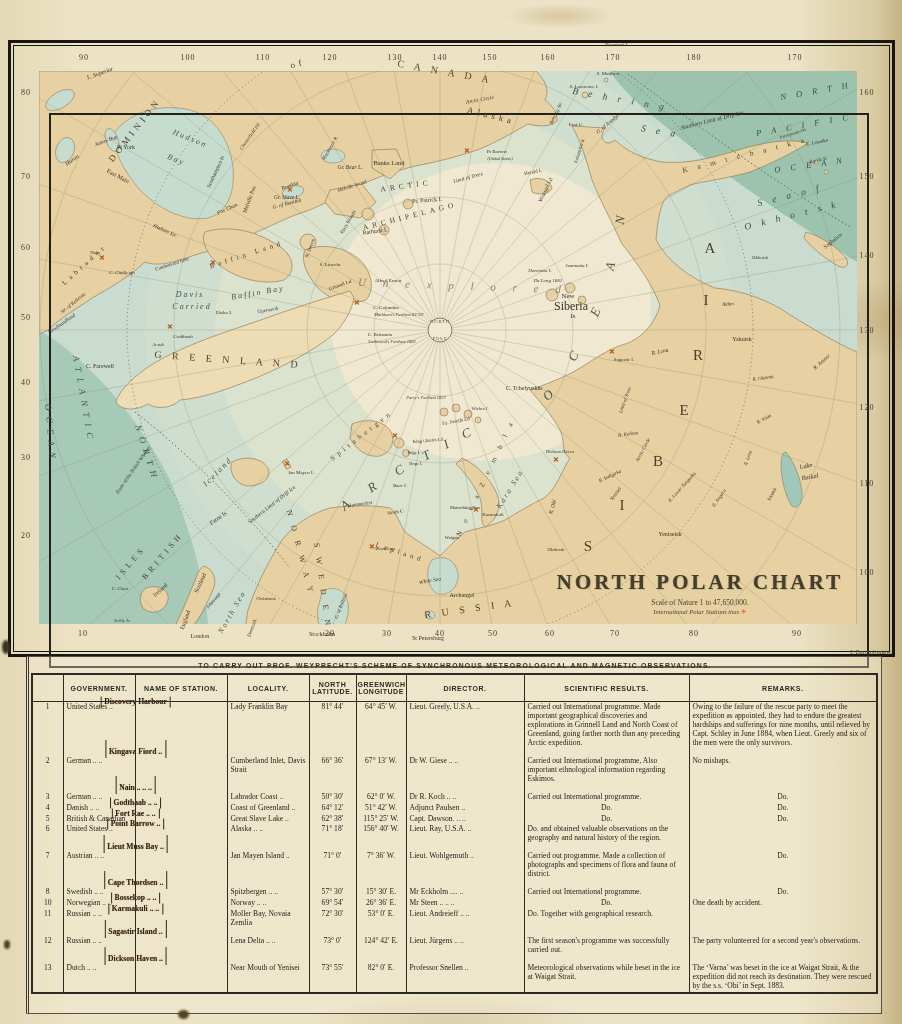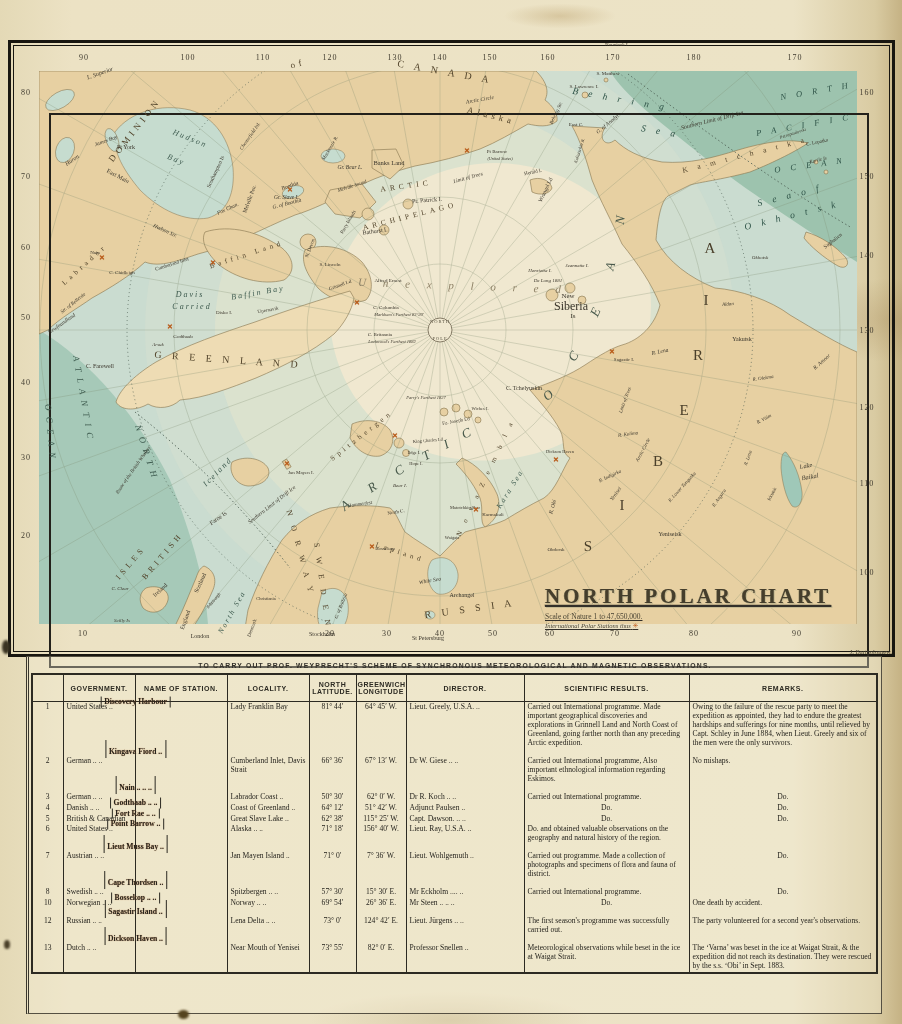--- a/index.html
+++ b/index.html
@@ -30,21 +30,21 @@
   .sea{font-size:8px;font-style:italic;color:#3d5a4e;letter-spacing:2px;}
   .SEA{font-size:9.5px;font-style:italic;color:#2f5448;letter-spacing:4px;}
   .land{font-size:9px;letter-spacing:4px;color:#53452c;}
   .big{font-size:15px;color:#4a3f2a;}
   .ocn{font-size:13px;font-style:italic;color:#47584a;}
   .unexp{font-size:11px;font-style:italic;color:#8d8166;letter-spacing:7px;}
   .pole{font-size:4.5px;letter-spacing:1px;color:#56503e;}
   .station{position:absolute;color:#b85816;font-size:7px;font-weight:bold;
            transform:translate(-50%,-50%);text-shadow:0 0 1px rgba(184,88,22,.6);}
   
-  .chart-title-block{position:absolute;left:545px;top:584px;width:310px;text-decoration:underline;}
+  .chart-title-block{position:absolute;left:545px;top:570px;width:310px;text-align:center;}
   .chart-title{font-size:21px;font-weight:bold;letter-spacing:3px;color:#453e2c;
                text-shadow:1px 1px 0 #c6ba92, -0.5px -0.5px 0 #8d8264;}
   .chart-scale{font-size:7.5px;margin-top:3px;color:#4a4434;}
   .chart-legend{font-size:6.5px;font-style:italic;color:#4a4434;margin-top:1px;}
   .legend-star{color:#c2601e;font-style:normal;font-size:7px;}
   .credit{position:absolute;right:10px;top:648px;font-size:6.5px;color:#4a4434;}
   
   .table-section{position:absolute;left:26px;top:656px;width:856px;height:358px;
                  border:1px solid #555042;border-left:3px double #3a362c;
                  background:rgba(244,238,216,.35);box-sizing:border-box;padding-top:2px;}
@@ -555,20 +555,31 @@
             <td class="num">10</td>
             <td class="gov">Norwegian .. ..</td>
             <td class="station">Bossekop .. ..</td>
             <td class="loc">Norway .. ..</td>
             <td class="lat">69° 54′</td>
             <td class="lon">26° 36′ E.</td>
             <td class="dir">Mr Steen .. .. ..</td>
             <td class="res center">Do.</td>
             <td class="rem">One death by accident.</td>
           </tr>
+          <tr>
+            <td class="num">11</td>
+            <td class="gov">Russian .. ..</td>
+            <td class="station">Karmakuli .. ..</td>
+            <td class="loc">Moller Bay, Novaia Zemlia</td>
+            <td class="lat">72° 30′</td>
+            <td class="lon">53° 0′ E.</td>
+            <td class="dir">Lieut. Andreieff .. ..</td>
+            <td class="res">Do. Together with geographical research.</td>
+            <td class="rem"></td>
+          </tr>
           <tr class="gap">
             <td class="num">12</td>
             <td class="gov">Russian .. ..</td>
             <td class="station">Sagastir Island ..</td>
             <td class="loc">Lena Delta .. ..</td>
             <td class="lat">73° 0′</td>
             <td class="lon">124° 42′ E.</td>
             <td class="dir">Lieut. Jürgens .. ..</td>
             <td class="res">The first season's programme was successfully carried out.</td>
             <td class="rem">The party volunteered for a second year's observations.</td>

